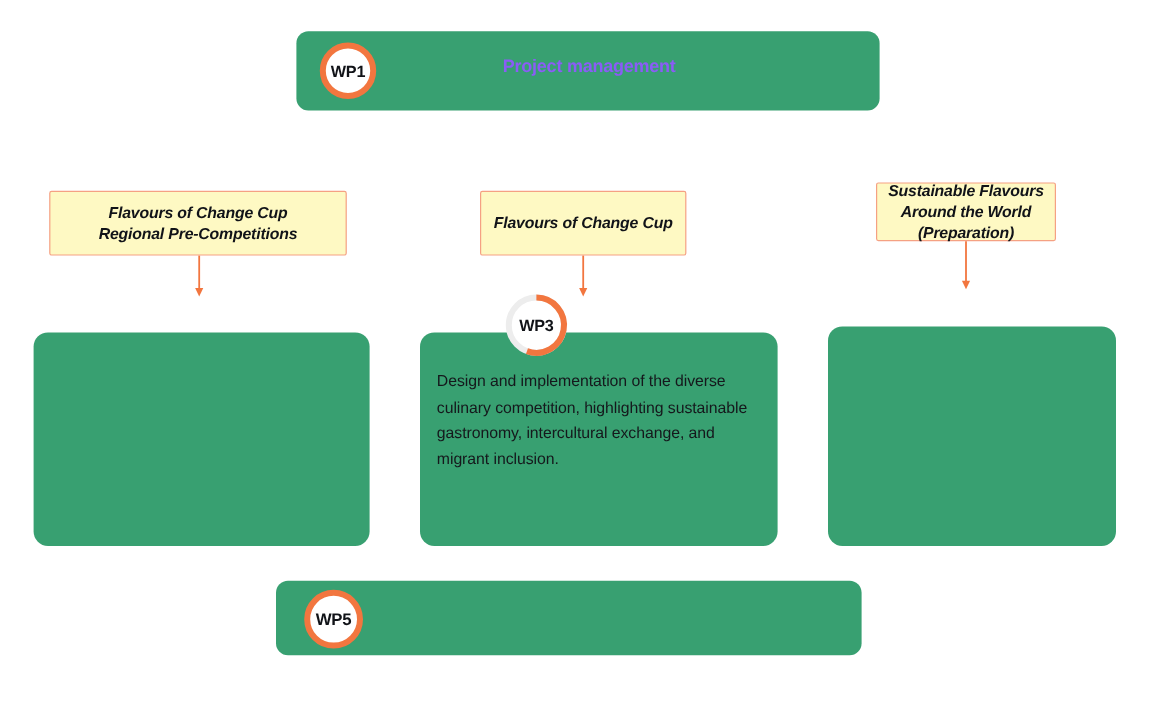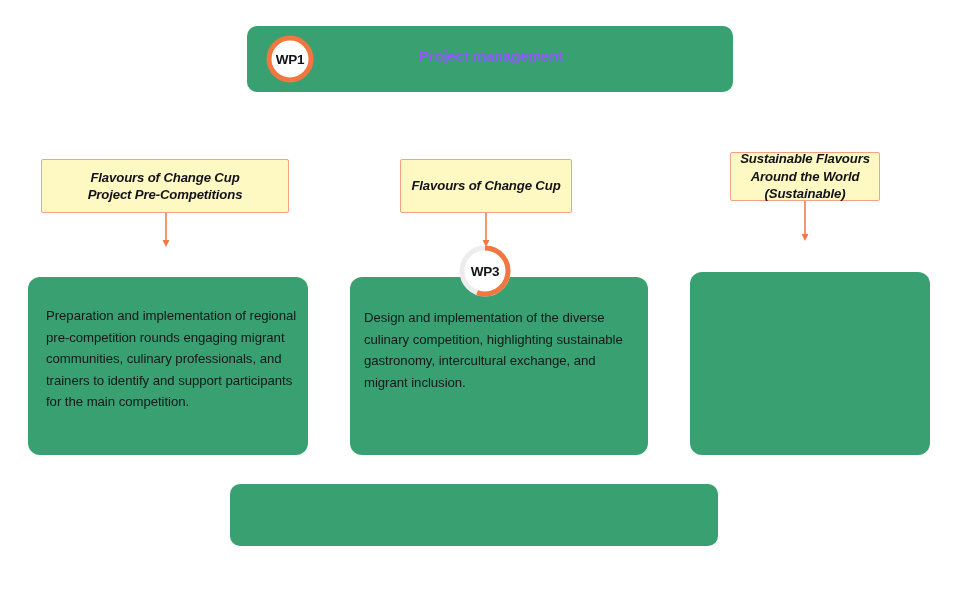--- a/index.html
+++ b/index.html
@@ -115,71 +115,76 @@
       <circle cx="25" cy="25" r="21" fill="#ffffff" stroke="#f2763f" stroke-width="5"></circle>
     </svg>
     <div class="badge-label">WP1</div>
   </div>
 
   <div class="banner-title" style="left:419px; top:47px;">Project management</div>
 
   <div class="label-box" style="left:41px; top:159px; width:248px; height:54px;">
     <div class="label-box-text">
       <span>Flavours of Change Cup</span><br>
-      <span>Project Pre-Competitions</span>
+      <span>Regional Pre-Competitions</span>
     </div>
   </div>
 
   <svg class="connector" style="left:160px; top:213px; width:12px; height:36px;" viewBox="0 0 12 36">
     <line x1="6" y1="0" x2="6" y2="28" stroke="#f2763f" stroke-width="1.5"></line>
     <path d="M6 34 L2.6 27 L9.4 27 Z" fill="#f2763f"></path>
   </svg>
 
   <div class="card" style="left:28px; top:277px; width:280px; height:178px;"></div>
 
 
-  <div class="card-text" style="left:46px; top:305px; width:252px;">Preparation and implementation of regional pre-competition rounds engaging migrant communities, culinary professionals, and trainers to identify and support participants for the main competition.</div>
 
   <div class="label-box" style="left:400px; top:159px; width:172px; height:54px;">
     <div class="label-box-text">
       <span>Flavours of Change Cup</span>
     </div>
   </div>
 
   <svg class="connector" style="left:480px; top:213px; width:12px; height:36px;" viewBox="0 0 12 36">
     <line x1="6" y1="0" x2="6" y2="28" stroke="#f2763f" stroke-width="1.5"></line>
     <path d="M6 34 L2.6 27 L9.4 27 Z" fill="#f2763f"></path>
   </svg>
 
   <div class="card" style="left:350px; top:277px; width:298px; height:178px;"></div>
 
-  <div class="badge" style="left:457px; top:243px; width:56px; height:56px;">
+  <div class="badge" style="left:419px; top:243px; width:56px; height:56px;">
     <svg width="56" height="56" viewBox="0 0 56 56">
       <circle cx="28" cy="28" r="23" fill="#ffffff" stroke="#ededed" stroke-width="5"></circle>
       <path d="M28 5 A23 23 0 1 1 20.14 49.62" fill="none" stroke="#f2763f" stroke-width="5" stroke-linecap="butt"></path>
     </svg>
     <div class="badge-label">WP3</div>
   </div>
 
   <div class="card-text" style="left:364px; top:307px; width:262px;">Design and implementation of the diverse culinary competition, highlighting sustainable gastronomy, intercultural exchange, and migrant inclusion.</div>
 
   <div class="label-box" style="left:730px; top:152px; width:150px; height:49px;">
     <div class="label-box-text">
       <span>Sustainable Flavours</span><br>
       <span>Around the World</span><br>
-      <span>(Sustainable)</span>
+      <span>(Preparation)</span>
     </div>
   </div>
 
   <svg class="connector" style="left:799px; top:201px; width:12px; height:42px;" viewBox="0 0 12 42">
     <line x1="6" y1="0" x2="6" y2="34" stroke="#f2763f" stroke-width="1.5"></line>
     <path d="M6 40 L2.6 33 L9.4 33 Z" fill="#f2763f"></path>
   </svg>
 
   <div class="card" style="left:690px; top:272px; width:240px; height:183px;"></div>
 
 
 
   <div class="banner" style="left:230px; top:484px; width:488px; height:62px;"></div>
 
+  <div class="badge" style="left:252px; top:490px; width:52px; height:52px;">
+    <svg width="52" height="52" viewBox="0 0 52 52">
+      <circle cx="26" cy="26" r="22" fill="#ffffff" stroke="#f2763f" stroke-width="5"></circle>
+    </svg>
+    <div class="badge-label big">WP5</div>
+  </div>
 
 
 </div>
 
 </body></html>

